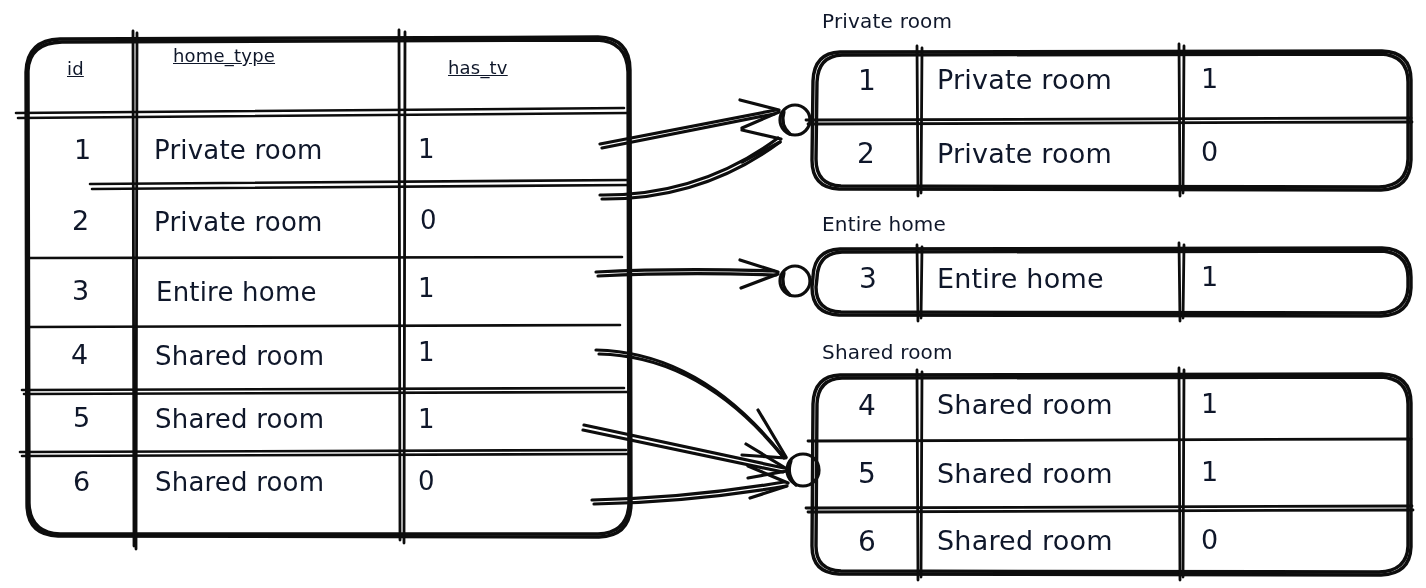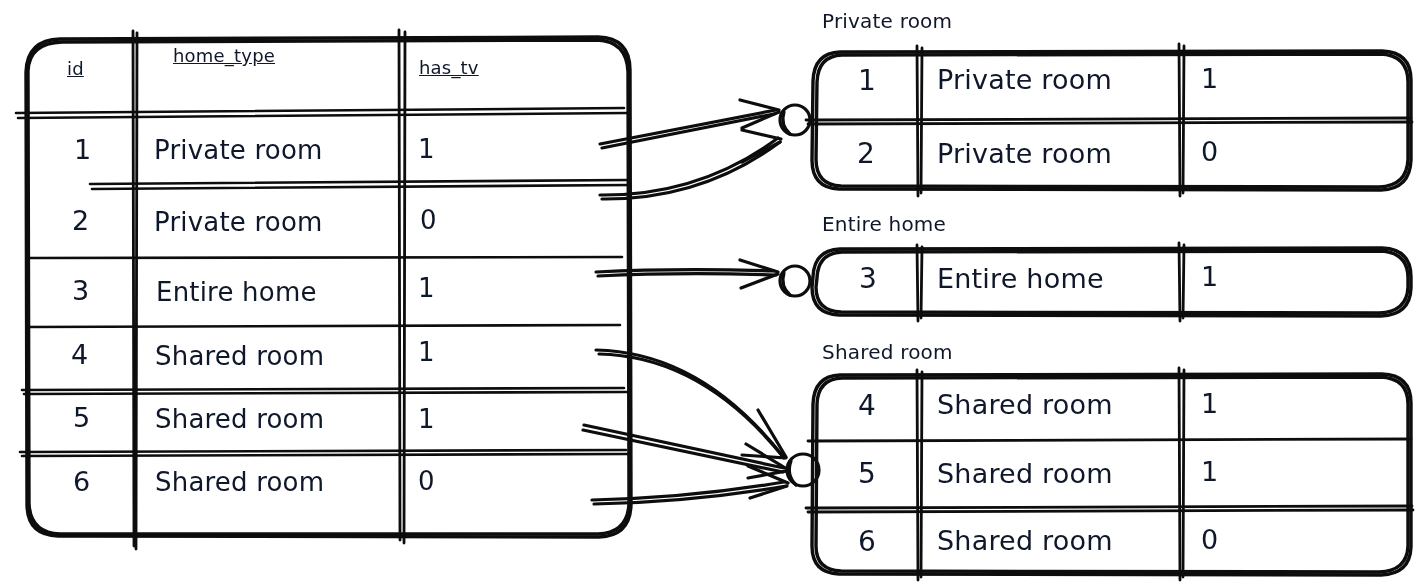--- a/index.html
+++ b/index.html
@@ -190,21 +190,21 @@
       </g>
 
     </g>
   </svg>
 
   <div>
 
     <div>
       <div class="txt main-head" style="left:67px; top:58px;">id</div>
       <div class="txt main-head" style="left:173px; top:45px;">home_type</div>
-      <div class="txt main-head" style="left:419px; top:57px;">has_tv</div>
+      <div class="txt main-head" style="left:448px; top:57px;">has_tv</div>
     </div>
 
     <div>
       <div class="txt main-id" style="left:74px; top:134px;">1</div>
       <div class="txt main-cell" style="left:154px; top:135px;">Private room</div>
       <div class="txt main-cell" style="left:418px; top:134px;">1</div>
     </div>
 
     <div>
       <div class="txt main-id" style="left:72px; top:205px;">2</div>

